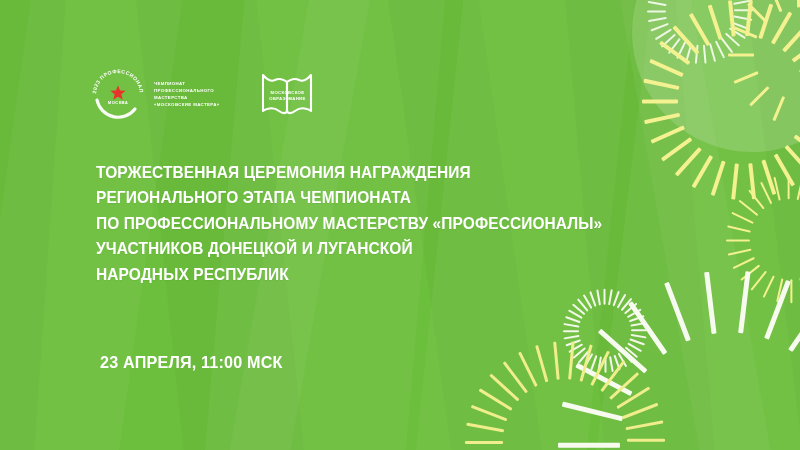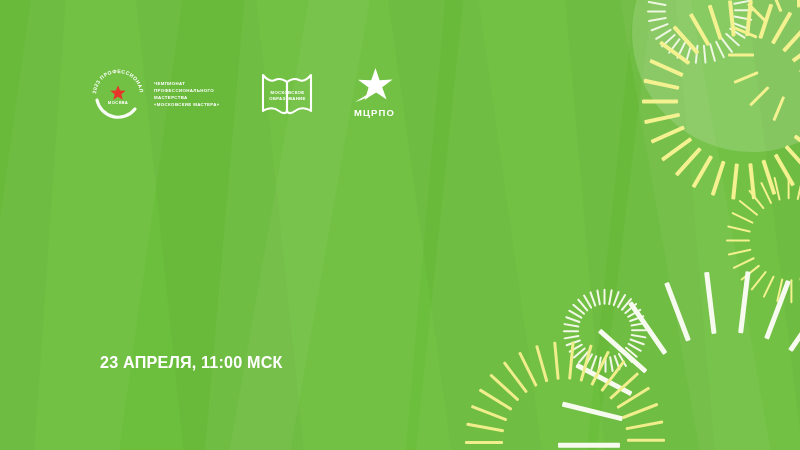--- a/index.html
+++ b/index.html
@@ -332,25 +332,25 @@
                  C28,11 34,6 40,9 C46,12 52,4 52,4 Z" fill="none" stroke="#ffffff" stroke-width="2.1" stroke-linejoin="round"></path>
       </svg>
       <div class="btxt">
         <div>МОСКОВСКОЕ</div>
         <div>ОБРАЗОВАНИЕ</div>
       </div>
     </div>
 
     <div class="logogap2"></div>
 
-    <div class="mc">
-      <svg width="46" height="40" viewBox="0 0 46 40" aria-hidden="true">
-        <path d="M24.5,2 L28.6,14.2 L41.6,13.6 L31.2,21.2 L35.6,33.6 L24.5,26.0 L13.8,34.0 L17.6,21.4 L7.0,13.8 L20.2,14.2 Z" fill="#ffffff"></path>
-        <path d="M30,20 C24,24 14,30 4,36 C12,34 22,29 31,23 Z" fill="#ffffff" opacity=".95"></path>
-      </svg>
-      <div class="mctxt">МЦРПО</div>
-    </div>
   </div>
 
+  <div id="headline">
+    <div class="ln">ТОРЖЕСТВЕННАЯ ЦЕРЕМОНИЯ НАГРАЖДЕНИЯ</div>
+    <div class="ln">РЕГИОНАЛЬНОГО ЭТАПА ЧЕМПИОНАТА</div>
+    <div class="ln">ПО ПРОФЕССИОНАЛЬНОМУ МАСТЕРСТВУ «ПРОФЕССИОНАЛЫ»</div>
+    <div class="ln">УЧАСТНИКОВ ДОНЕЦКОЙ И ЛУГАНСКОЙ</div>
+    <div class="ln">НАРОДНЫХ РЕСПУБЛИК</div>
+  </div>
 
   <div id="dateline">23 АПРЕЛЯ, 11:00 МСК</div>
 
 </div>
 
 </body></html>

